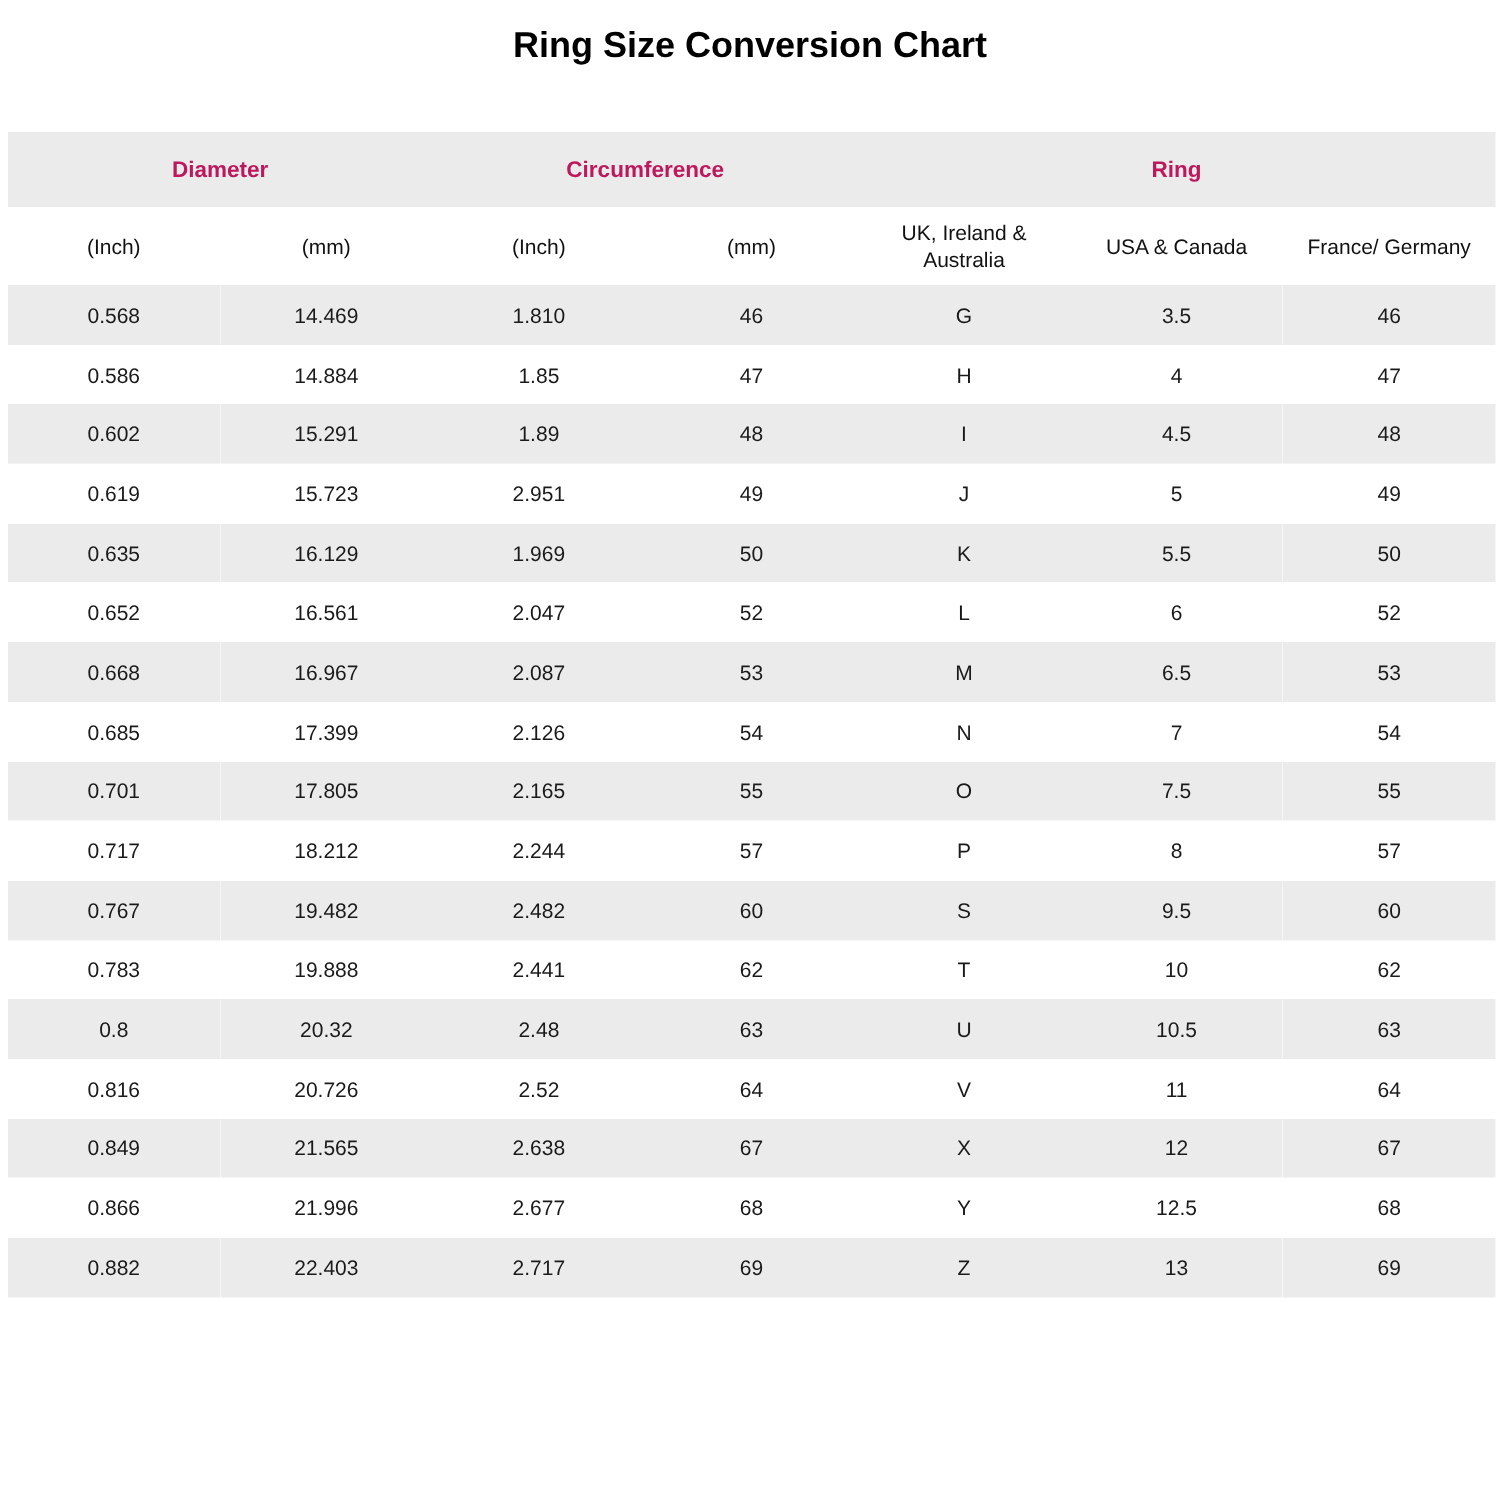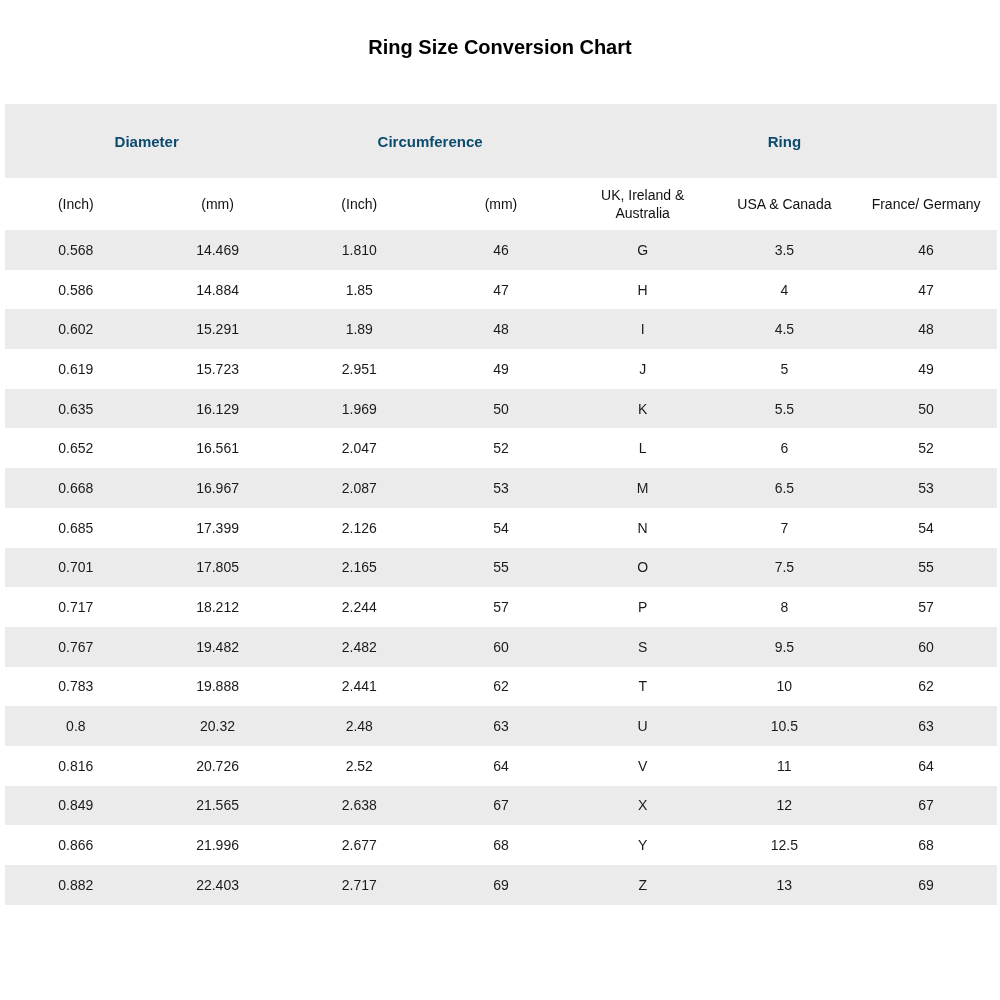--- a/index.html
+++ b/index.html
@@ -11,24 +11,24 @@
     font-family: "Liberation Sans", "DejaVu Sans", sans-serif;
     color: #1a1a1a;
   }
   .page {
     width: 1000px;
     height: 1000px;
     overflow: hidden;
     background: #ffffff;
   }
   .title {
-    margin: 16px;
+    margin: 0;
     padding-top: 19px;
     text-align: center;
-    font-size: 20px;
+    font-size: 24px;
     line-height: 24px;
     font-weight: bold;
     color: #000000;
   }
   table.ring-table {
     border-collapse: collapse;
     border-spacing: 0;
     table-layout: fixed;
     width: 992px;
     margin: 45px 0 0 5px;
@@ -39,22 +39,22 @@
     border: none;
     text-align: center;
     vertical-align: middle;
     overflow: hidden;
   }
   tr.group-row th {
     background: #ebebeb;
     height: 50px;
     font-size: 15px;
     font-weight: bold;
-    color: #0c4a6e;
-    padding: 12px;
+    color: #be185d;
+    padding: 0;
   }
   tr.sub-row th {
     background: #ffffff;
     height: 52px;
     font-size: 14px;
     font-weight: normal;
     color: #111111;
     line-height: 1.3;
     padding: 0 9px;
   }

